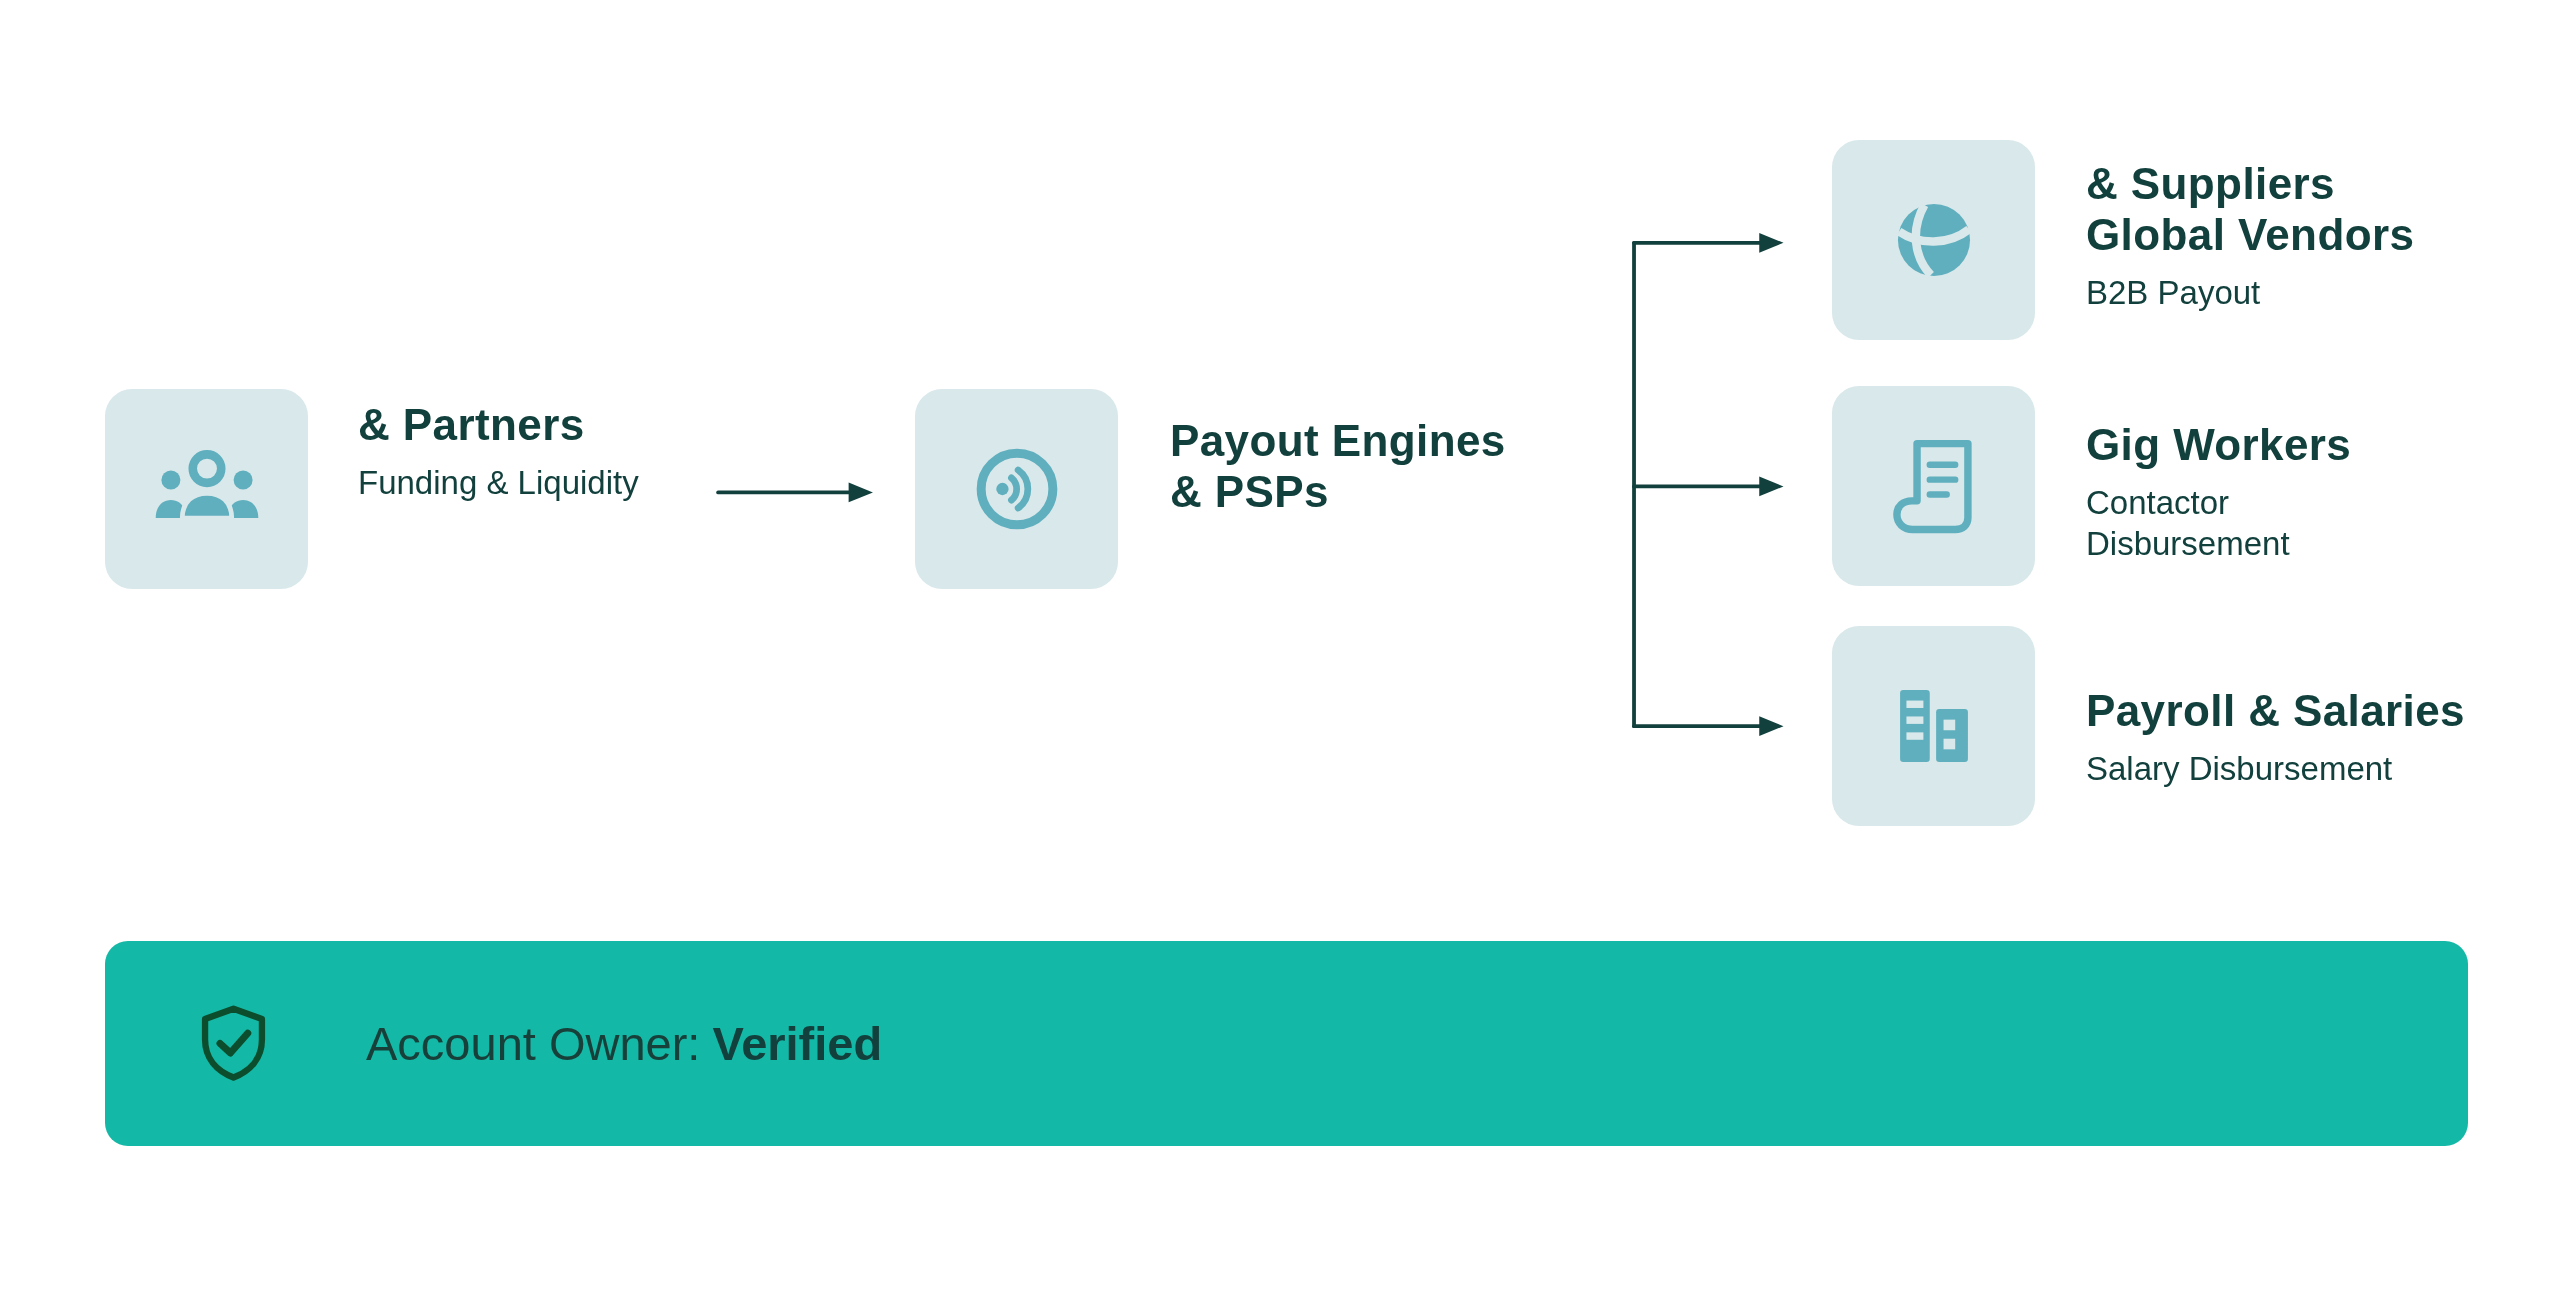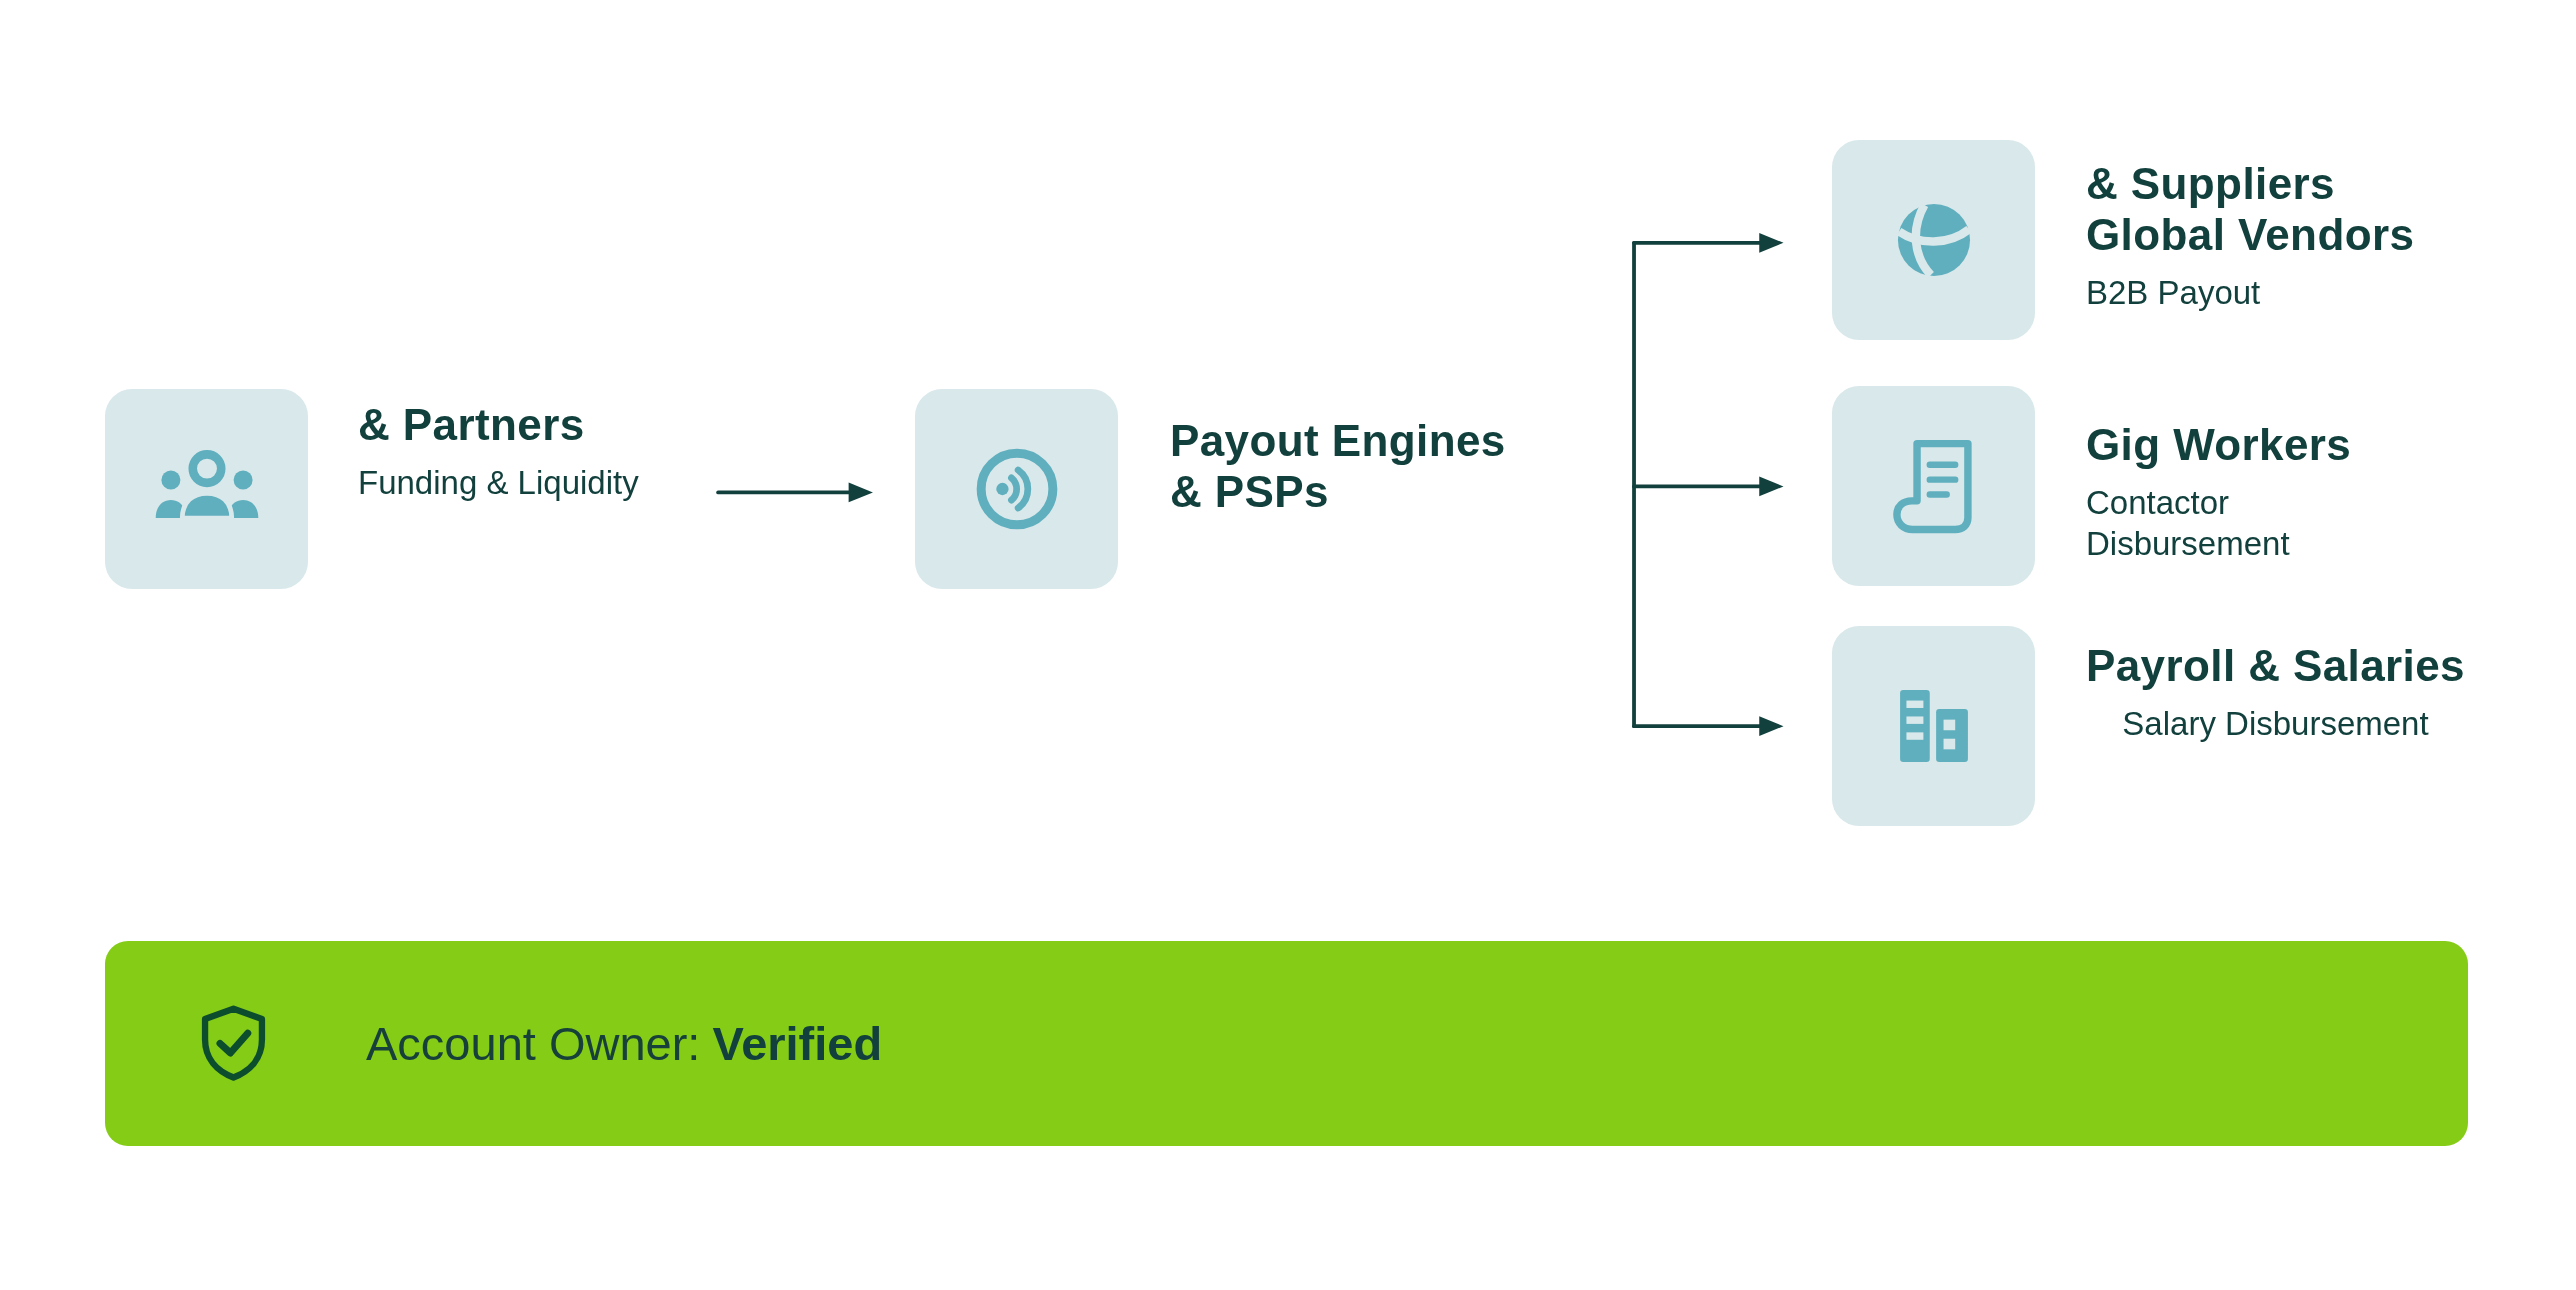--- a/index.html
+++ b/index.html
@@ -35,21 +35,21 @@
   .tile-payout   { left: 915px; top: 389px; }
   .tile-vendors  { left: 1832px; top: 140px; }
   .tile-gig      { left: 1832px; top: 386px; }
   .tile-payroll  { left: 1832px; top: 626px; }
 
   .textblock { position: absolute; }
   .tb-clients { left: 358px;  top: 399px; }
   .tb-payout  { left: 1170px; top: 399px; margin-top: 16px; }
   .tb-vendors { left: 2086px; top: 158px; }
   .tb-gig     { left: 2086px; top: 419px; }
-  .tb-payroll { left: 2086px; top: 640px; text-align: center; }
+  .tb-payroll { left: 2086px; top: 685px; }
 
   .title {
     font-size: 44px;
     font-weight: 700;
     color: #12403D;
     line-height: 1.16;
     letter-spacing: 0.4px;
     white-space: nowrap;
   }
   .subtitle {
@@ -58,21 +58,21 @@
     color: #12403D;
     line-height: 1.25;
     margin-top: 12px;
     white-space: nowrap;
   }
 
   .banner {
     position: absolute;
     left: 105px; top: 941px;
     width: 2363px; height: 205px;
-    background: #84cc16;
+    background: #14b8a6;
     border-radius: 23px;
     display: flex;
     align-items: center;
     padding-left: 89px;
   }
   .banner .shield-wrap { width: 79px; height: 85px; flex: 0 0 auto; }
   .banner-text {
     margin-left: 93px;
     font-size: 47px;
     color: #17403A;

